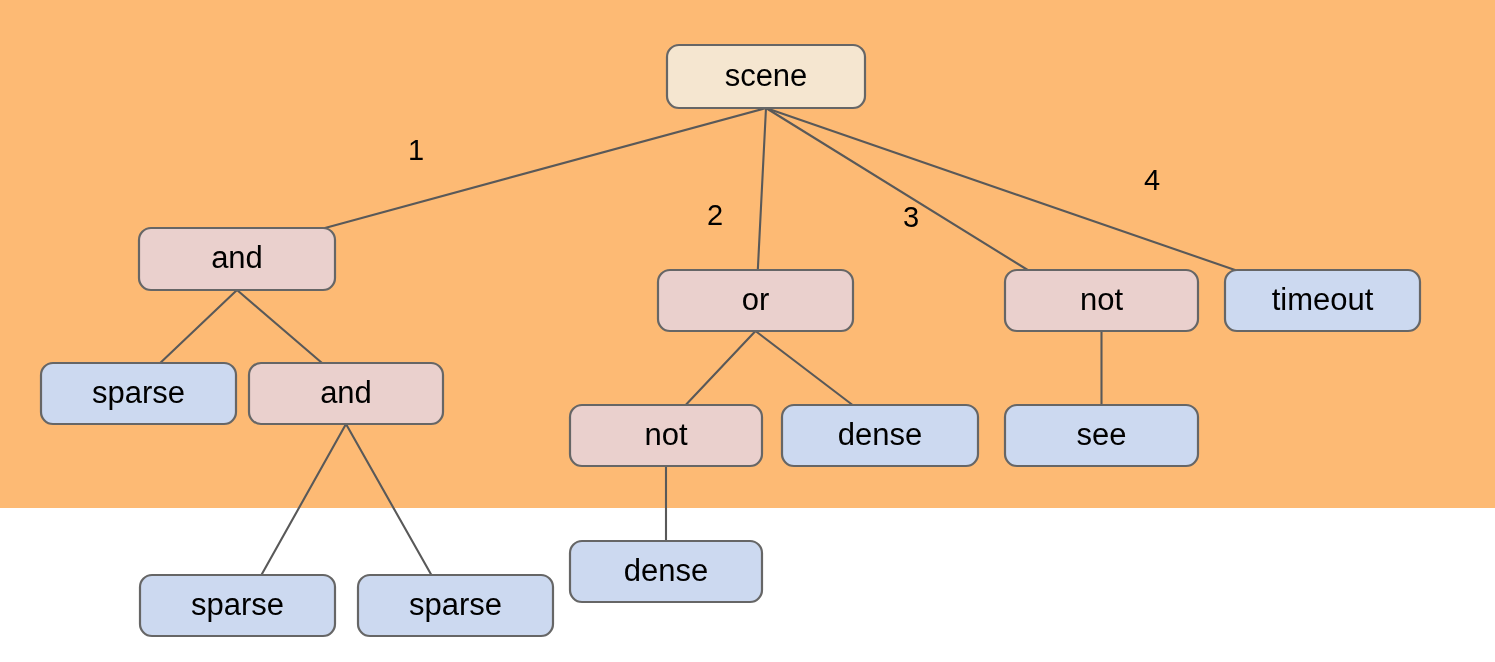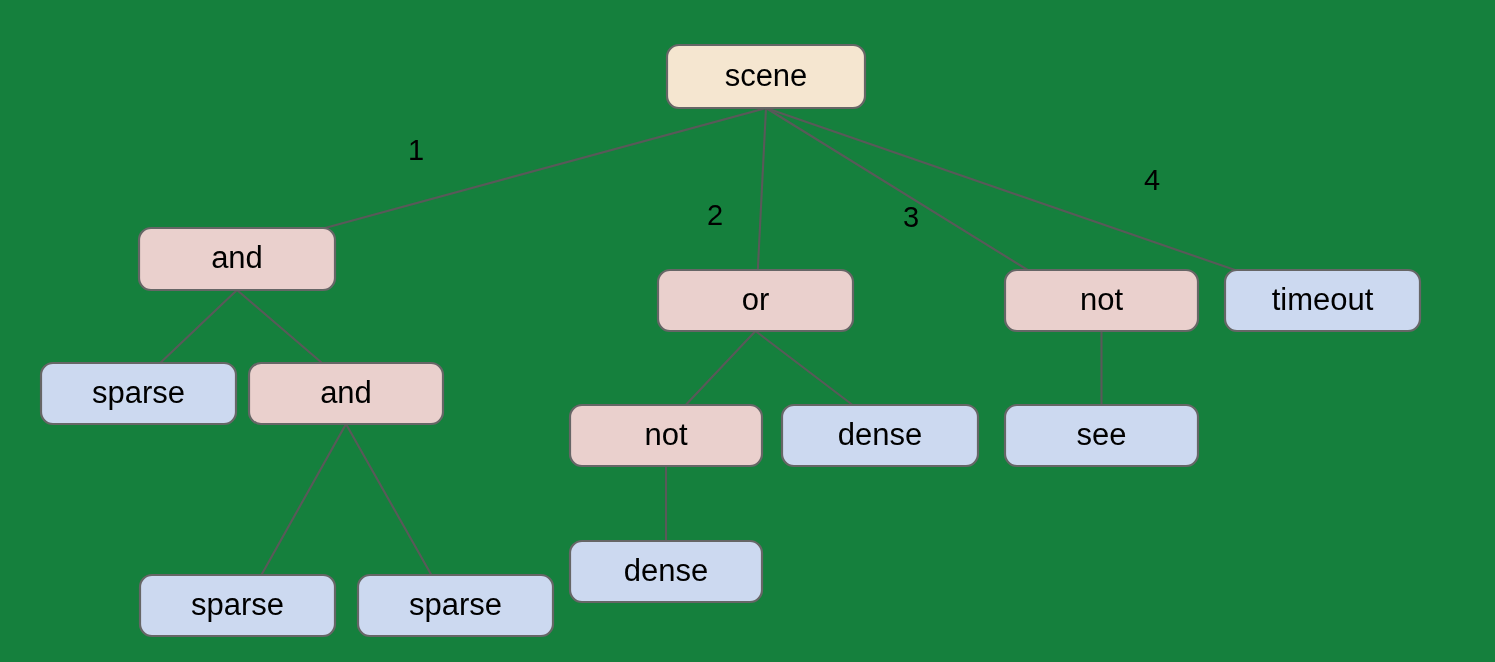--- a/index.html
+++ b/index.html
@@ -9,22 +9,22 @@
   }
   body {
     width: 1495px;
     height: 662px;
     font-family: "Liberation Sans", sans-serif;
     overflow: hidden;
   }
   #diagram-root {
     position: relative;
     width: 1495px;
-    height: 662px;
-    background: #15803d;
+    height: 508px;
+    background: #fdba74;
   }
   svg#tree-svg {
     position: absolute;
     top: 0;
     left: 0;
     width: 1495px;
     height: 662px;
     display: block;
   }
   .tree-edge {

